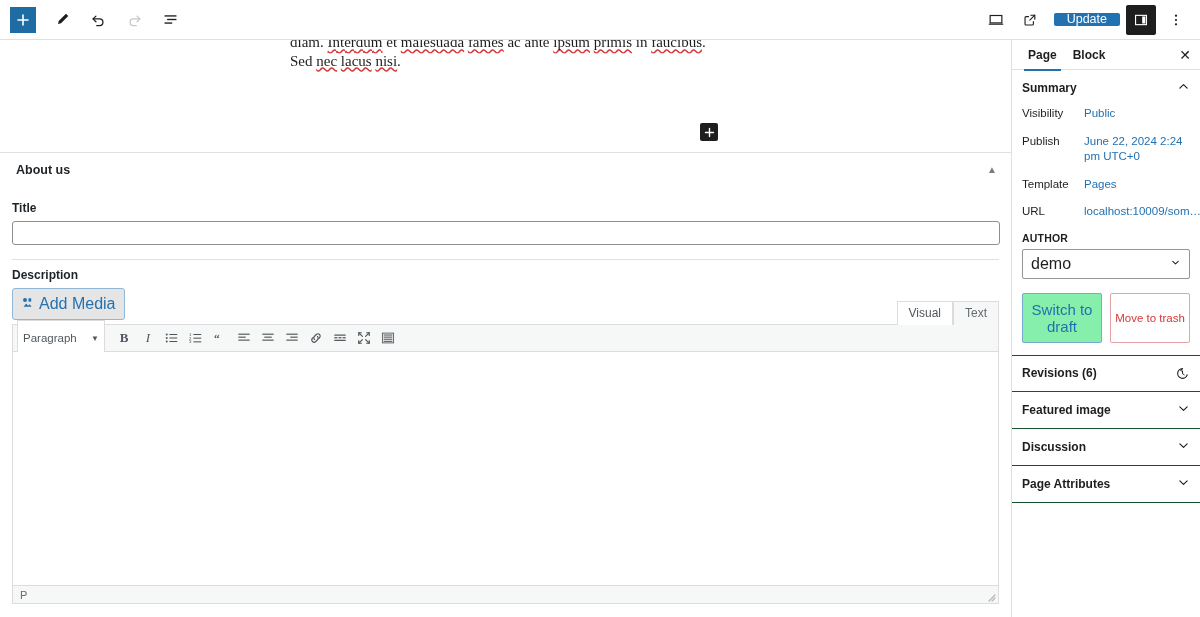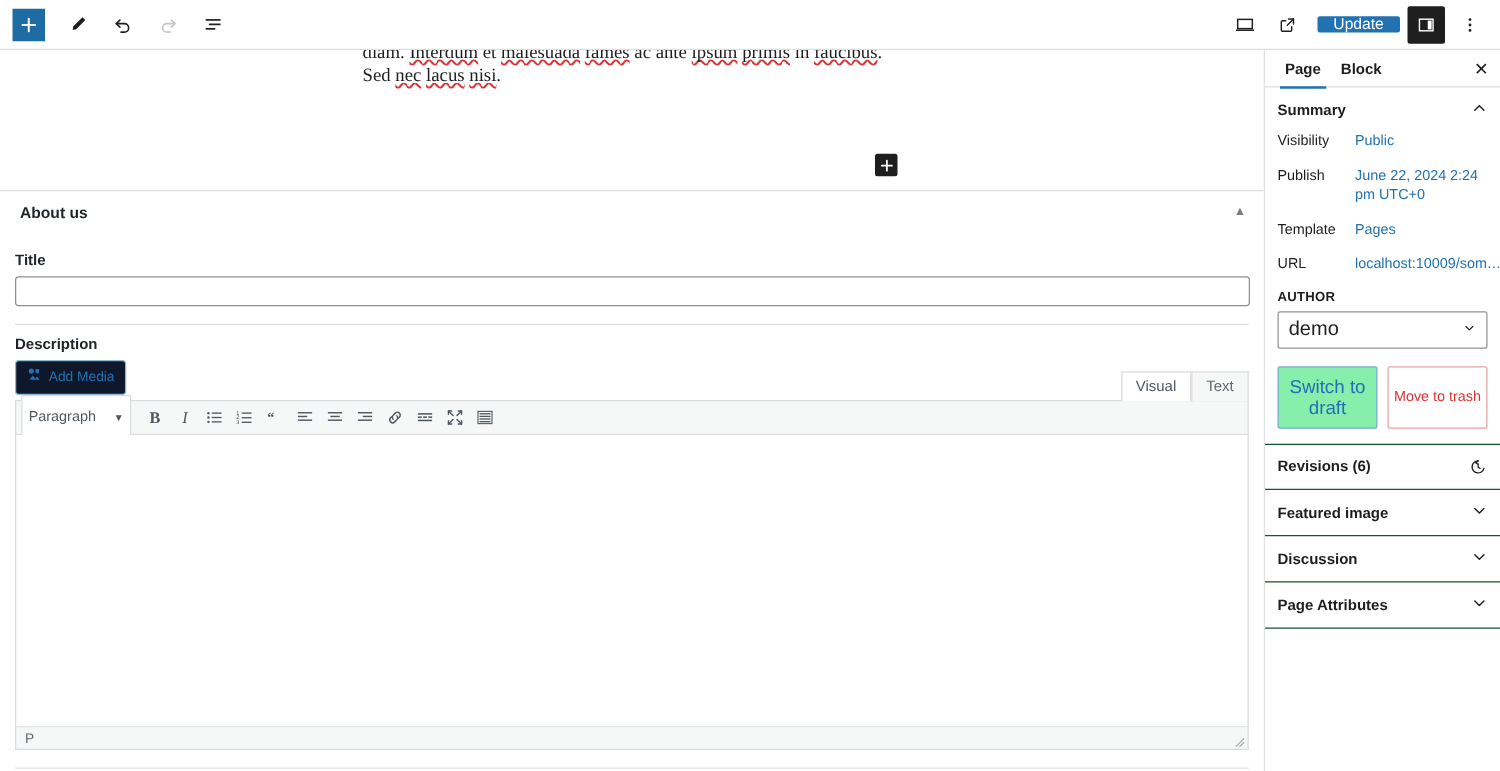--- a/index.html
+++ b/index.html
@@ -115,22 +115,22 @@
   .sep { height: 1px; background: #e0e0e0; margin: 14px 0 0 0; }
 
   
   .wp-editor-wrap { margin-top: 2px; }
   .editor-tools {
     display: flex; align-items: flex-end; position: relative;
     padding-bottom: 0;
   }
   .add-media {
     display: inline-flex; align-items: center; gap: 5px;
-    border: 1px solid #8fb8d8; background: #0f172a; color: #2271b1;
-    font-size: 11px; font-family: inherit;
+    border: 1px solid #8fb8d8; background: #e5e5e5; color: #2271b1;
+    font-size: 16px; font-family: inherit;
     padding: 4px 8px; border-radius: 3px; cursor: pointer;
     line-height: 1.4; margin-bottom: 4px;
   }
   .ed-tabs { margin-left: auto; display: flex; align-items: flex-end; gap: 0; }
   .ed-tab {
     font-size: 12px; font-family: inherit; color: #646970;
     background: #f6f7f7; border: 1px solid #dcdcde; border-bottom: none;
     padding: 4px 11px 5px; cursor: pointer; position: relative; top: 1px;
   }
   .ed-tab.active { background: #fff; color: #50575e; border-color: #dcdcde; }

